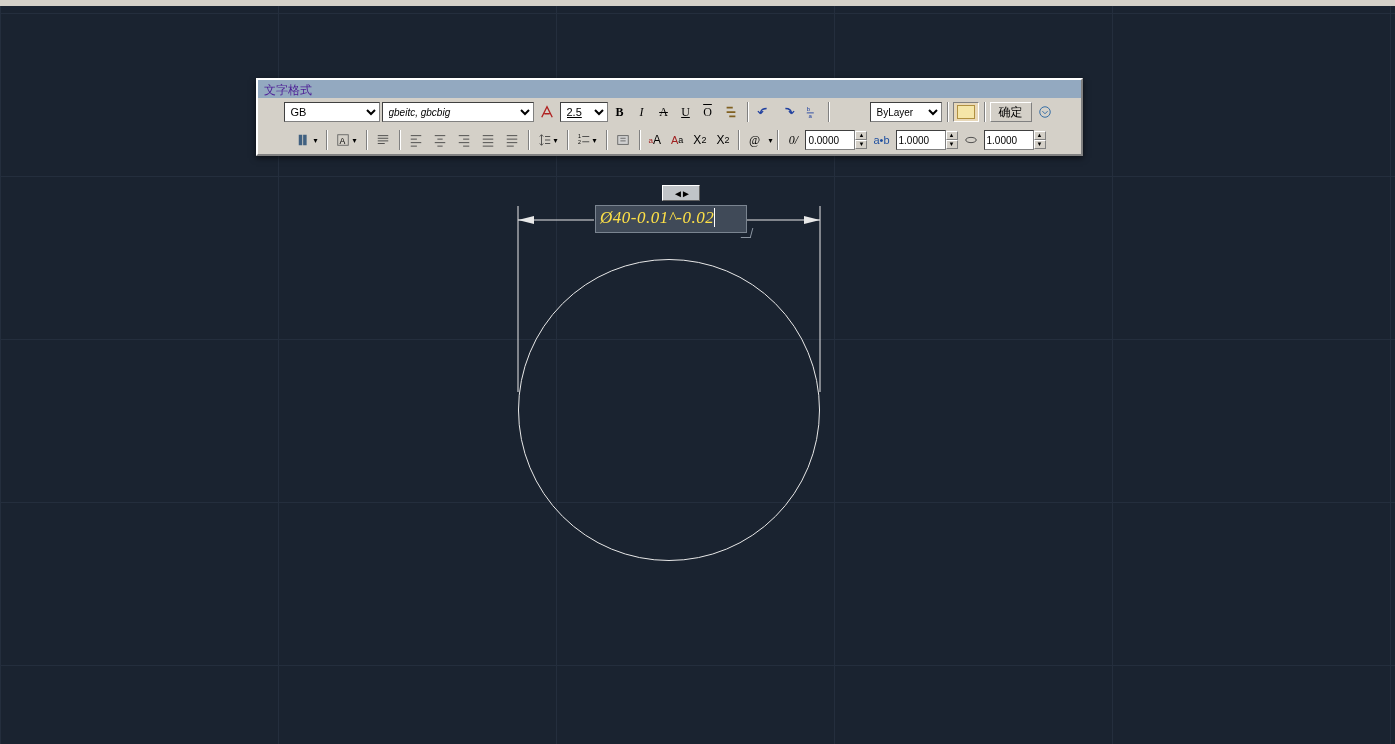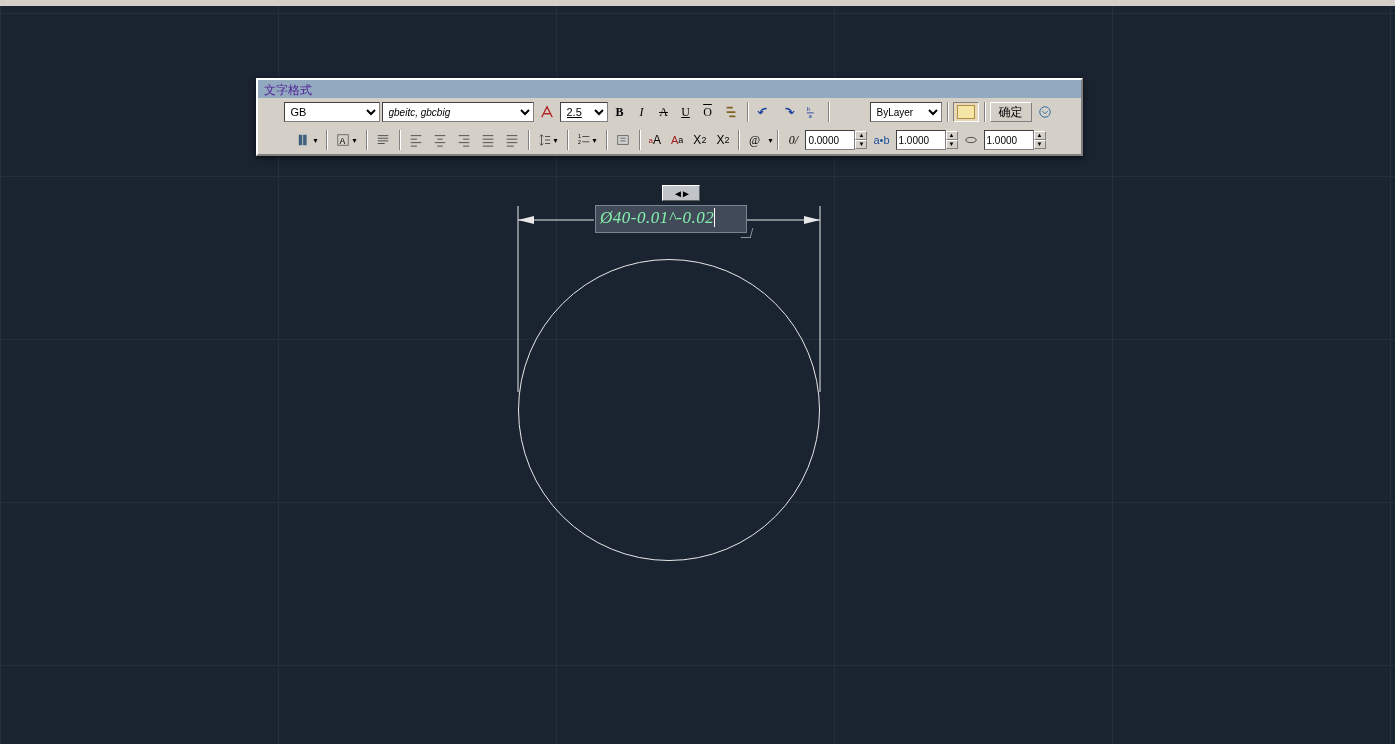--- a/index.html
+++ b/index.html
@@ -99,21 +99,21 @@
 .sub { font-size:9px; vertical-align:sub; }
 .ruler-icon { background:#f5e6a8; border:1px solid #b09040; width:18px; height:14px; display:inline-block; }
 
 
 .dim-box {
   position: absolute;
   left: 595px; top: 199px;
   width: 152px; height: 28px;
   background: #404a58;
   border: 1px solid #7a8490;
-  color: #86efac;
+  color: #fde047;
   font-style: italic;
   font-family: serif;
   font-size: 17px;
   padding: 2px 4px;
   letter-spacing: 0.5px;
 }
 .dim-cursor { border-right: 1px solid #fff; }
 
 
 .width-grip {

